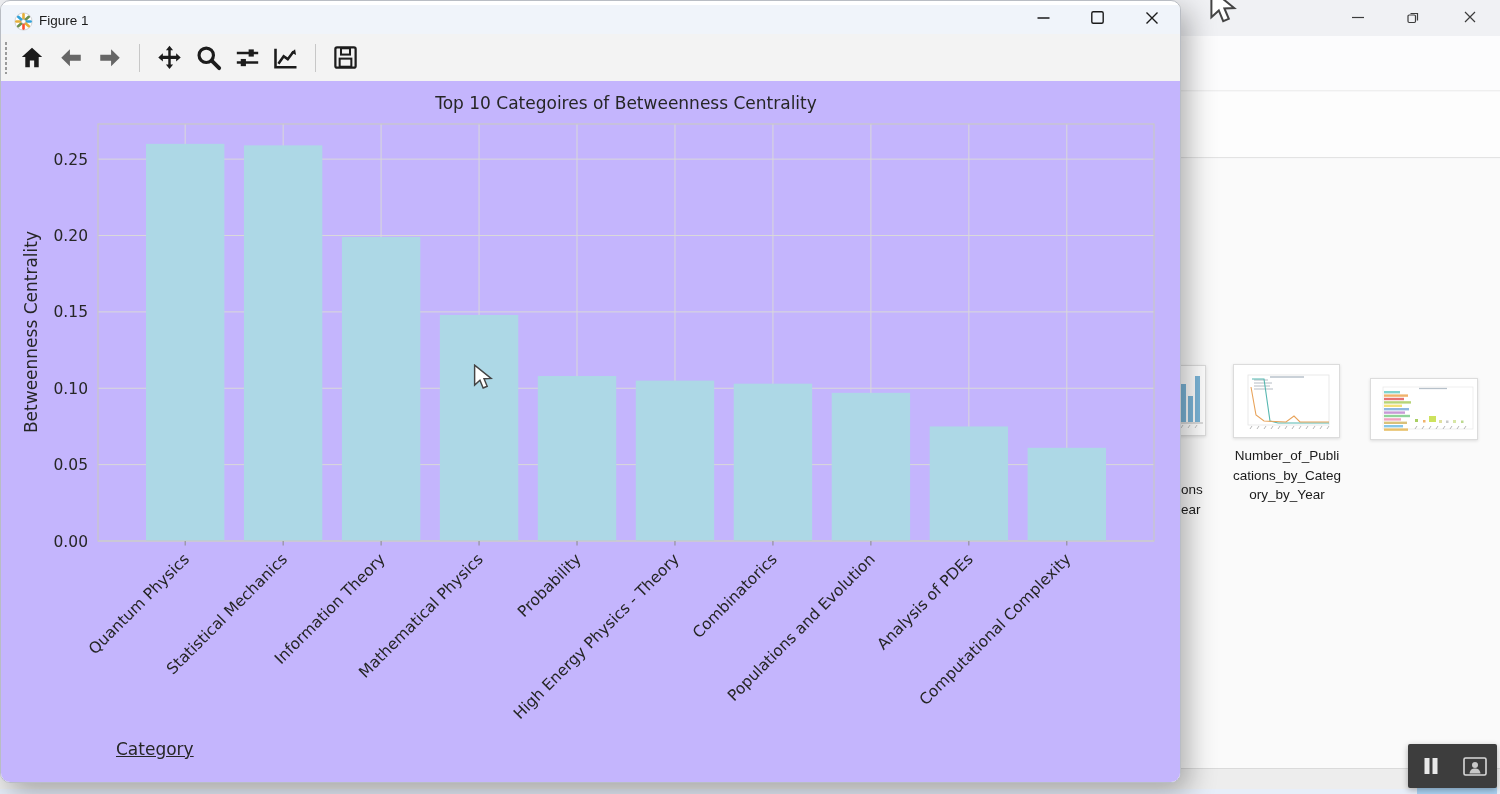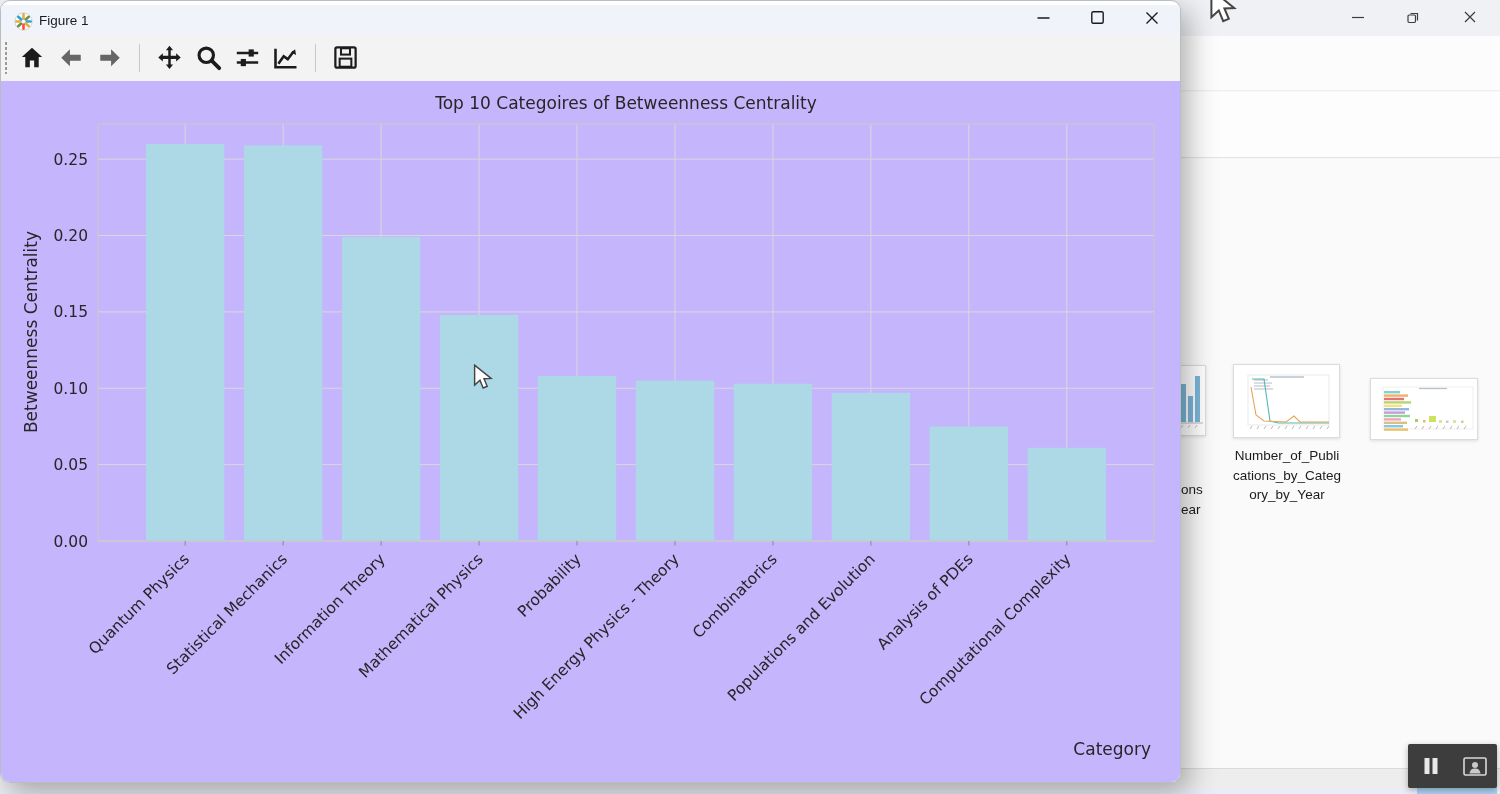--- a/index.html
+++ b/index.html
@@ -35,21 +35,21 @@
   .fig-toolbar { position:absolute; left:0; top:33px; width:100%; height:47px; background:#f3f3f3; display:flex; align-items:center; padding-left:14px; gap:5px; }
   .tb-grip { position:absolute; left:3px; top:40px; width:4px; height:33px;
      background-image:radial-gradient(#9a9a9a 34%, transparent 35%); background-size:4px 5px; }
   .tb-btn { width:34px; height:36px; display:flex; align-items:center; justify-content:center; border-radius:4px; }
   .tb-sep { width:1px; height:28px; background:#c7c7c7; margin:0 7px; }
   .fig-canvas { position:absolute; left:0; top:80px; width:1180px; height:703px; background:#c4b5fd; }
 
   
   .chart-text { position:absolute; color:#262626; font-family:"DejaVu Sans", sans-serif; }
   #chart-title { left:97px; top:12px; width:1056px; text-align:center; font-size:17px; }
-  #chart-xlabel{ left:94px; top:658px; width:1056px; text-align:right; font-size:17px; }
+  #chart-xlabel{ left:115px; top:658px; width:1056px; text-align:left; font-size:17px;text-decoration:underline; }
   #chart-ylabel{ left:30px; top:251px; font-size:17px; white-space:nowrap;
                  transform:translate(-50%,-50%) rotate(-90deg); }
 
   
   .cursor { position:absolute; pointer-events:none; }
 
   
   #rec-overlay { position:absolute; left:1408px; top:744px; width:89px; height:44px;
      background:#3d3d3d; border-radius:2px; display:flex; align-items:center; justify-content:center; gap:8px;
      box-shadow:0 2px 6px rgba(0,0,0,.3); }

